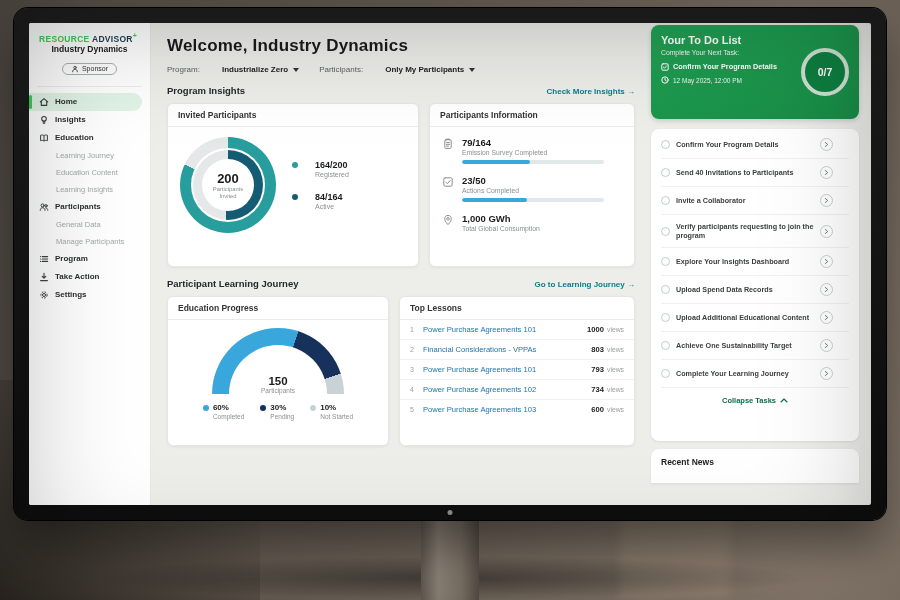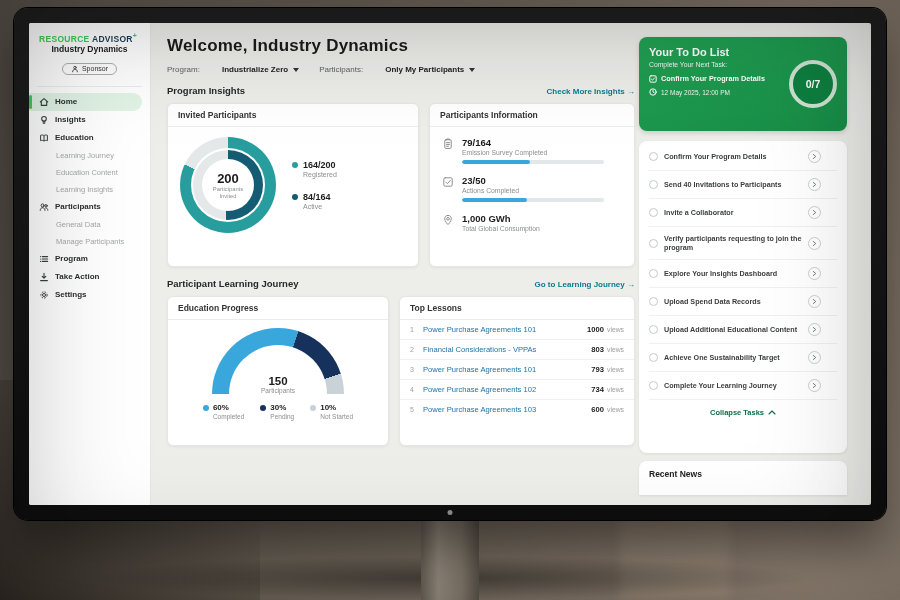--- a/index.html
+++ b/index.html
@@ -64,21 +64,21 @@
 
   
   .invited-body{display:flex;align-items:center;gap:16px;padding:10px 12px;}
   .donut{width:96px;height:96px;border-radius:50%;position:relative;flex-shrink:0;}
   .d-gap{position:absolute;inset:11px;background:#fff;border-radius:50%;}
   .d-ring2{position:absolute;inset:2px;border-radius:50%;}
   .d-hole{position:absolute;inset:9px;background:#fff;border-radius:50%;display:flex;flex-direction:column;align-items:center;justify-content:center;text-align:center;}
   .dc-val{font-size:13px;font-weight:bold;color:#1c1c1c;}
   .dc-lab{font-size:5.8px;color:#8a8f8e;line-height:1.2;width:42px;}
   .donut-legend{display:flex;flex-direction:column;gap:14px;}
-  .leg-item{display:flex;gap:5px;}
+  .leg-item{display:flex;gap:17px;}
   .dot{width:6px;height:6px;border-radius:50%;margin-top:2px;flex-shrink:0;}
   .leg-val{font-size:9px;font-weight:bold;color:#1c1c1c;}
   .leg-lab{font-size:7px;color:#8a8f8e;margin-top:1px;}
 
   
   .info-body{padding:10px 12px;}
   .pi-row{display:flex;gap:8px;margin-bottom:11px;}
   .pi-icon{width:12px;height:12px;color:#8a9090;flex-shrink:0;margin-top:1px;}
   .pi-val{font-size:9.5px;font-weight:bold;color:#1c1c1c;}
   .pi-lab{font-size:6.8px;color:#8a8f8e;margin-top:1px;}
@@ -100,21 +100,21 @@
 
   
   .lesson-row{display:flex;align-items:center;padding:5px 10px;border-bottom:1px solid #f0f0ee;}
   .lesson-row:last-child{border-bottom:none;}
   .l-rank{font-size:7px;color:#9aa0a0;width:10px;}
   .l-title{flex:1;font-size:7.6px;font-weight:normal;color:#1b74a8;margin-left:3px;cursor:pointer;text-decoration:none;}
   .l-views-num{font-size:7.6px;font-weight:bold;color:#222;}
   .l-views-word{font-size:6.8px;color:#9aa0a0;margin-left:3px;}
 
   
-  .rightcol{position:absolute;right:12px;top:0;bottom:0;width:224px;padding:14px 12px 0 4px;}
+  .rightcol{position:absolute;right:0;top:0;bottom:0;width:224px;padding:2px 12px 0 4px;}
   .todo-card{height:94px;border-radius:8px;background:linear-gradient(160deg,#22a355,#178c46);padding:9px 10px;display:flex;color:#fff;box-shadow:0 2px 5px rgba(0,0,0,.15);}
   .todo-left{flex:1;min-width:0;}
   .todo-title{font-size:11px;font-weight:bold;}
   .todo-sub{font-size:6.8px;margin-top:3px;color:rgba(255,255,255,.92);}
   .todo-next{display:flex;align-items:center;gap:4px;margin-top:6px;font-size:7.3px;font-weight:bold;}
   .todo-date{display:flex;align-items:center;gap:4px;margin-top:5px;font-size:6.5px;color:rgba(255,255,255,.92);}
   .t-ico{width:8px;height:8px;display:inline-flex;color:#fff;flex-shrink:0;}
   .todo-ring{width:48px;height:48px;border-radius:50%;border:4px solid #cfe3d2;background:#0e8040;display:flex;align-items:center;justify-content:center;font-size:10.5px;font-weight:bold;align-self:center;flex-shrink:0;}
 
   .tasks-card{margin-top:10px;height:312px;background:#fff;border-radius:8px;box-shadow:0 1px 3px rgba(0,0,0,.08);padding:2px 10px;}

